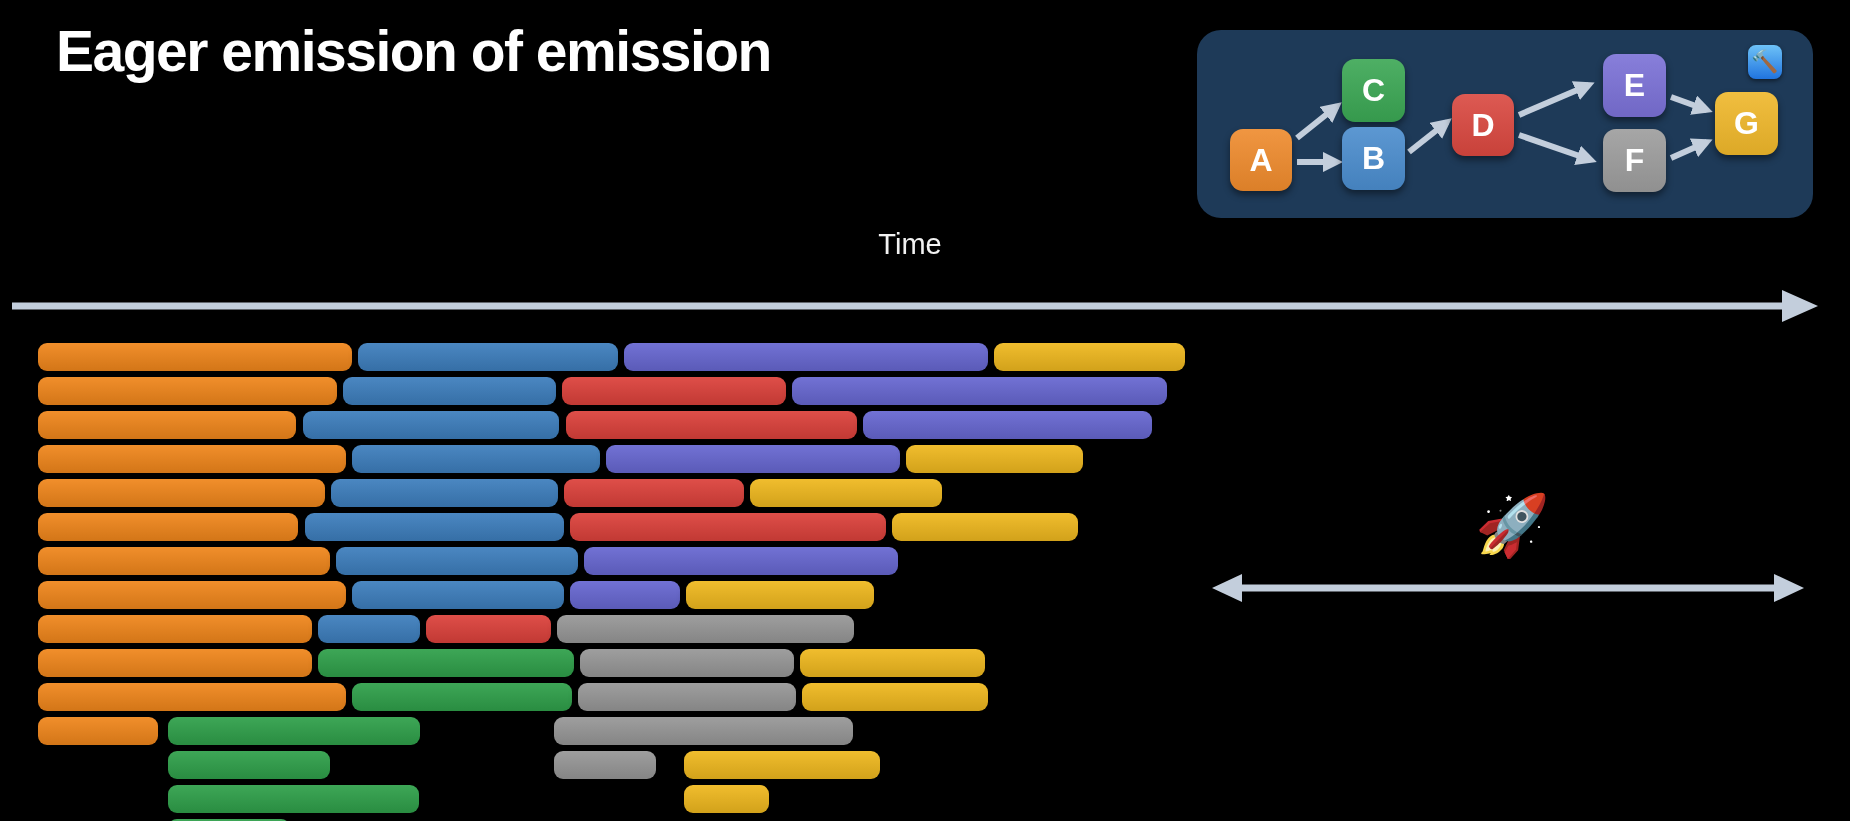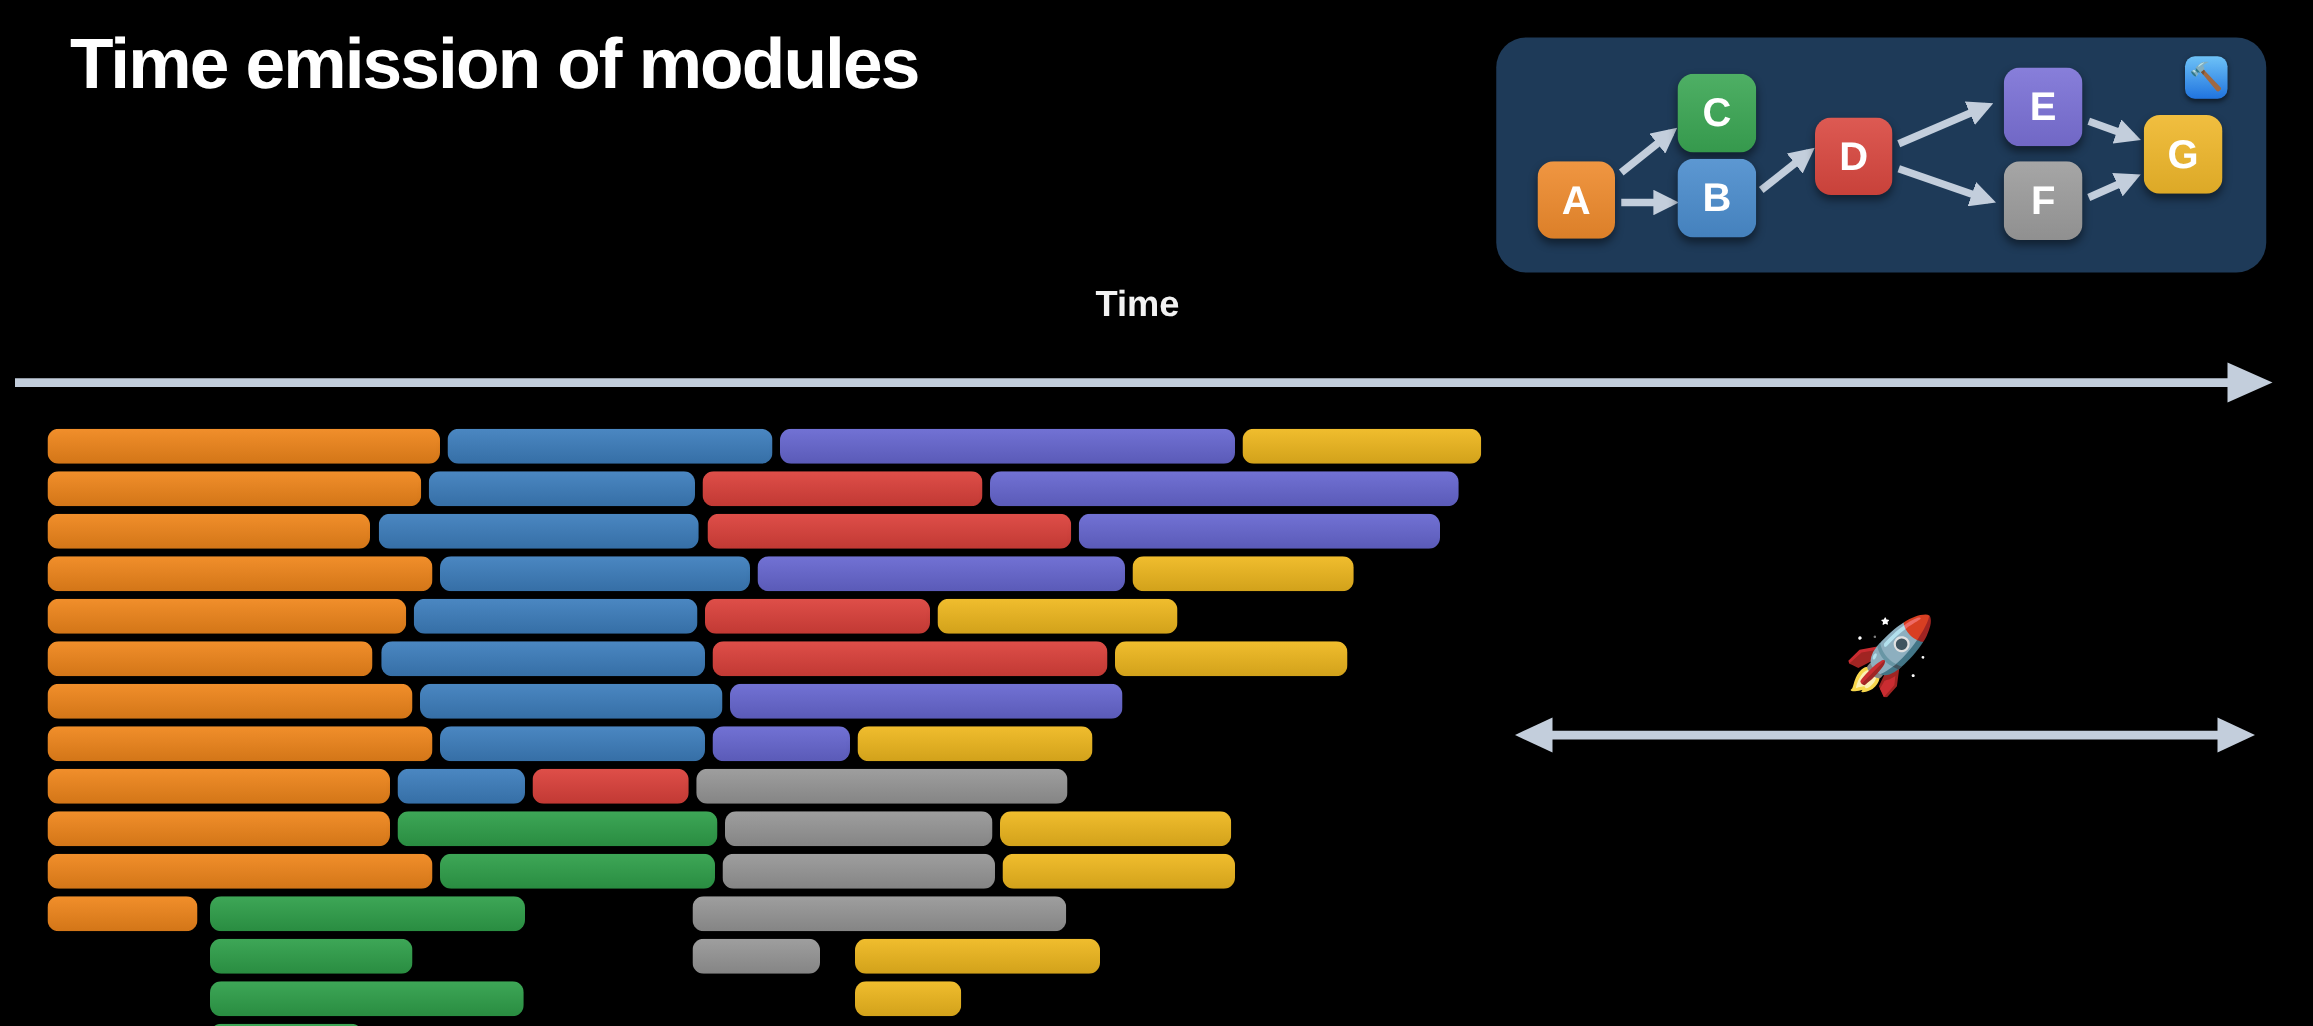--- a/index.html
+++ b/index.html
@@ -6,21 +6,21 @@
   body{
     width:1850px;height:821px;position:relative;overflow:hidden;
     background:#000;font-family:"Liberation Sans","DejaVu Sans",sans-serif;
   }
   .title{
     position:absolute;left:56px;top:18px;color:#fff;
     font-size:57px;font-weight:700;letter-spacing:-1.5px;white-space:nowrap;
   }
   .time-label{
     position:absolute;left:810px;top:228px;width:200px;text-align:center;
-    color:#f2f2f2;font-size:29px;font-weight:700;
+    color:#f2f2f2;font-size:29px;font-weight:400;
   }
   .abs{position:absolute;}
   
   .graph-panel{
     position:absolute;left:1197px;top:30px;width:616px;height:188px;
     background:#1E3A58;border-radius:24px;box-shadow:0 6px 14px rgba(0,0,0,.6);
   }
   .graph-panel svg{position:absolute;left:0;top:0;}
   .gnode{
     position:absolute;display:flex;align-items:center;justify-content:center;
@@ -41,21 +41,21 @@
     background-image:linear-gradient(rgba(255,255,255,.07),rgba(0,0,0,.12));
   }
   .rocket{
     position:absolute;left:1475px;top:495px;font-size:60px;line-height:1;
     font-family:"DejaVu Sans",sans-serif;
   }
 </style>
 </head>
 <body style="background: rgb(0, 0, 0);">
 
-<div class="title">Time emission of modules</div>
+<div class="title">Eager emission of emission</div>
 
 <div class="time-label">Time</div>
 
 <svg class="abs" style="left:0;top:282px;" width="1850" height="48">
   <line x1="12" y1="24" x2="1786" y2="24" stroke-width="7" stroke="#C3CEDC"></line>
   <polygon points="1782,8 1818,24 1782,40" fill="#C3CEDC"></polygon>
 </svg>
 
 <div class="graph-panel" style="background: rgb(30, 58, 88);">
   <svg width="616" height="188">

